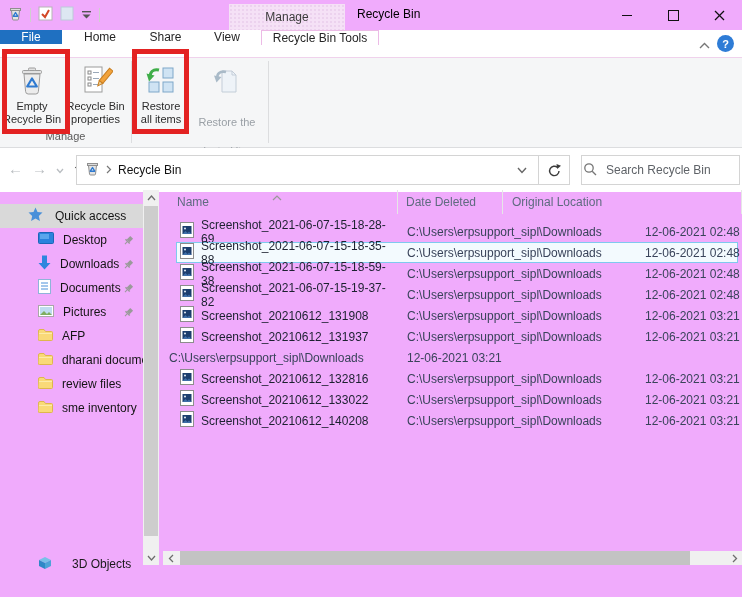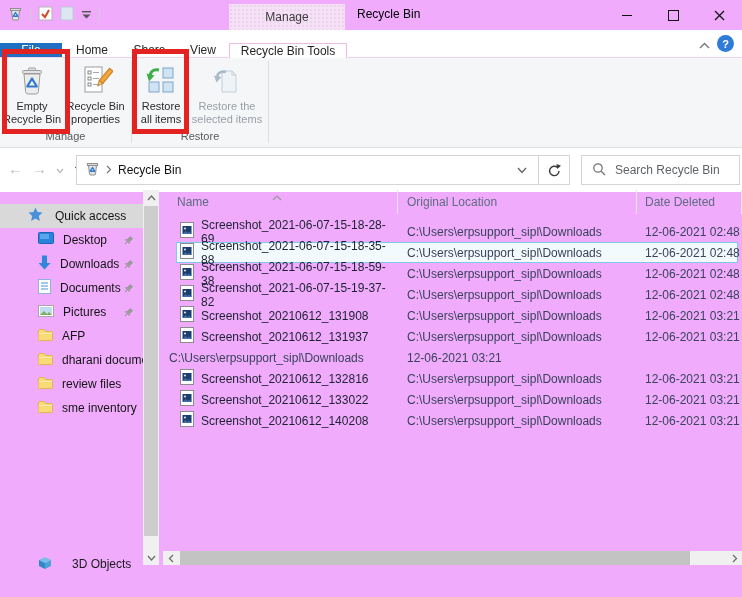--- a/index.html
+++ b/index.html
@@ -13,37 +13,37 @@
   .manage-chip{position:absolute;left:229px;top:4px;width:116px;height:26px;
     background:#f5e1f6;background-image:radial-gradient(#ecd2ee 1px,transparent 1px);
     background-size:4px 4px;display:flex;align-items:center;justify-content:center;color:#3c3c3c;}
   .window-title{position:absolute;left:357px;top:7px;color:#000;}
   .win-controls{position:absolute;right:0;top:0;display:flex;}
   .win-btn{width:46px;height:30px;display:flex;align-items:center;justify-content:center;}
   .glyph-min{width:10px;height:1px;background:#111;}
   .glyph-max{width:9px;height:9px;border:1px solid #111;}
 
   
-  .tabrow{height:27px;display:flex;align-items:flex-end;border-bottom:1px solid #f0d2ec;position:relative;background:#fff;}
+  .tabrow{height:27px;display:flex;align-items:flex-start;border-bottom:1px solid #f0d2ec;position:relative;background:#fff;gap:8px;}
   .tab{display:flex;align-items:center;justify-content:center;color:#262626;}
   .tab-file{width:62px;background:#1f70c1;color:#fff;}
   .tab-home{width:60px;}.tab-share{width:55px;}.tab-view{width:52px;}
   .tab-context{width:116px;background:#fff;border:1px solid #ecbbe6;border-bottom:none;margin-bottom:-1px;}
   .ribbon-min{position:absolute;right:32px;top:8px;}
   .help-btn{position:absolute;right:8px;top:5px;width:17px;height:17px;border-radius:50%;
     background:#2e7cd6;color:#fff;font-weight:bold;font-size:11px;display:flex;align-items:center;justify-content:center;}
 
   
   .ribbon{height:89px;background:#f5f6f7;border-bottom:1px solid #dcdddf;display:flex;}
   .rgroup{display:flex;flex-direction:column;}
   .rbuttons{flex:1;display:flex;align-items:flex-start;padding-top:2px;}
   .rbtn{display:flex;flex-direction:column;align-items:center;text-align:center;
     font-size:11px;line-height:13px;color:#2b2b2b;padding-top:3px;}
   .rbtn .ic{width:34px;height:34px;margin-bottom:3px;}
-  .rbtn.disabled{color:#9aa0a6;}
+  .rbtn.disabled{color:#9aa0a6;gap:16px;}
   .w64{width:64px;}.w63{width:63px;}.w58{width:58px;}.w74{width:74px;}
   .rgroup-label{height:17px;text-align:center;color:#5a5a5a;font-size:11px;}
   .rsep{width:1px;background:#dcdddf;margin:3px 0 4px;}
   .g1{width:131px;justify-content:flex-end;}.g2{width:136px;}
 
   
   .anno{position:absolute;border:5px solid #e32222;box-sizing:border-box;z-index:60;pointer-events:none;}
   .anno1{left:2px;top:49px;width:68px;height:85px;}
   .anno2{left:132px;top:49px;width:57px;height:85px;}
 
@@ -51,21 +51,21 @@
   .navrow{position:relative;height:44px;background:#fff;}
   .navbtns{position:absolute;left:8px;top:12px;display:flex;align-items:center;gap:9px;font-size:15px;}
   .arr-dis{color:#b9bdc1;}
   .arr-en{color:#3b3b3b;}
   .addr{position:absolute;left:76px;top:7px;width:494px;height:30px;border:1px solid #d4d4d4;
     display:flex;align-items:center;box-sizing:border-box;background:#fff;}
   .addr-text{flex:1;padding-left:6px;color:#111;}
   .addr-drop{width:32px;height:100%;display:flex;align-items:center;justify-content:center;}
   .addr-refresh{width:30px;height:100%;border-left:1px solid #d4d4d4;display:flex;align-items:center;justify-content:center;}
   .search{position:absolute;left:581px;top:7px;width:159px;height:30px;border:1px solid #d4d4d4;
-    display:flex;align-items:center;gap:9px;padding-left:10px;box-sizing:border-box;color:#5f6368;}
+    display:flex;align-items:center;gap:9px;padding-left:1px;box-sizing:border-box;color:#5f6368;}
 
   
   .main{position:absolute;top:190px;left:0;right:0;height:361px;}
   .sidebar{position:absolute;left:0;top:0;width:143px;height:100%;padding-top:14px;box-sizing:border-box;}
   .side-item{height:24px;display:flex;align-items:center;gap:9px;position:relative;color:#141414;}
   .side-item.selected{background:#d9d9d9;}
   .ind1{padding-left:28px;gap:12px;}
   .ind2{padding-left:38px;}
   .side-label{white-space:nowrap;overflow:hidden;}
   .pin{position:absolute;right:9px;top:7px;}
@@ -427,22 +427,22 @@
     </div>
 
     <div class="content">
       <div class="cols">
         <span class="sort-caret">
           <svg width="10" height="6">
               <polyline points="1,5 5,1 9,5" stroke="#999" stroke-width="1.2" fill="none"></polyline>
             </svg>
         </span>
         <div class="col col1">Name</div>
+        <div class="col col3">Date Deleted</div>
         <div class="col col2">Original Location</div>
-        <div class="col col3">Date Deleted</div>
       </div>
       <div class="rows">
         <div class="frow">
           <div class="c1">
               <span><svg width="14" height="16">
                   <rect x="0.5" y="0.5" width="13" height="15" fill="#fff" stroke="#8c8c8c"></rect>
                   <rect x="2.5" y="4" width="9" height="8" fill="#1c3e6e"></rect>
                   <circle cx="5" cy="6.5" r="1" fill="#e8f0fa"></circle>
                   <path d="M2.5 12 l3 -3 2 2 1.5 -1.5 2.5 2.5 Z" fill="#3e6ea8"></path>
                 </svg></span>

